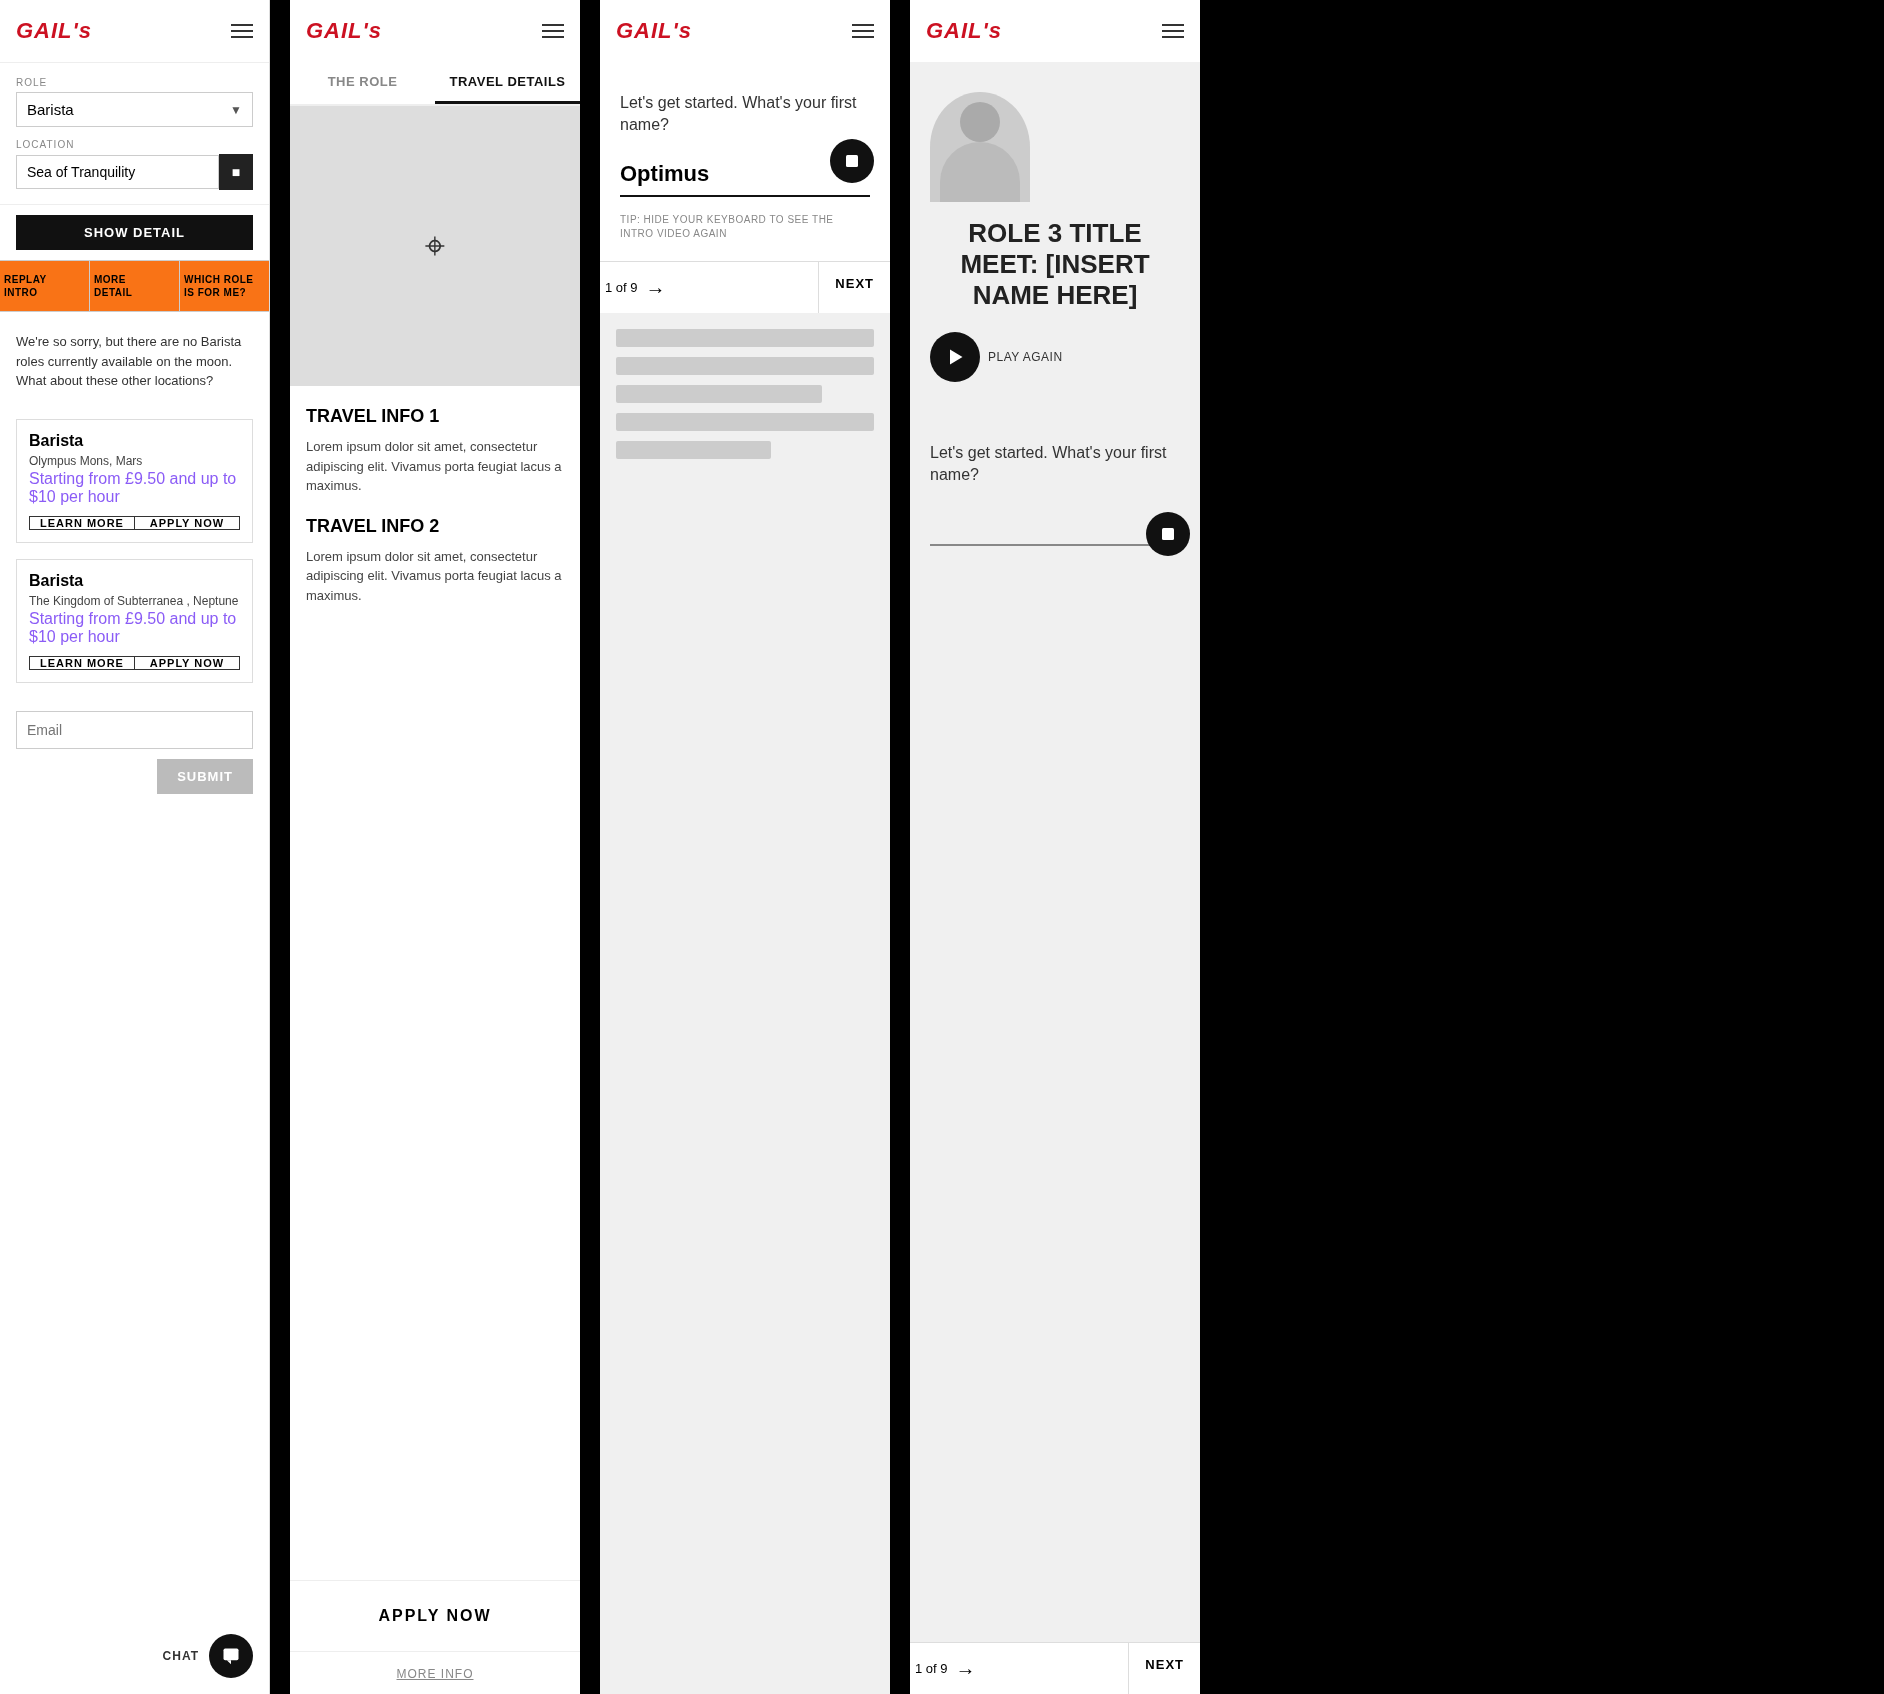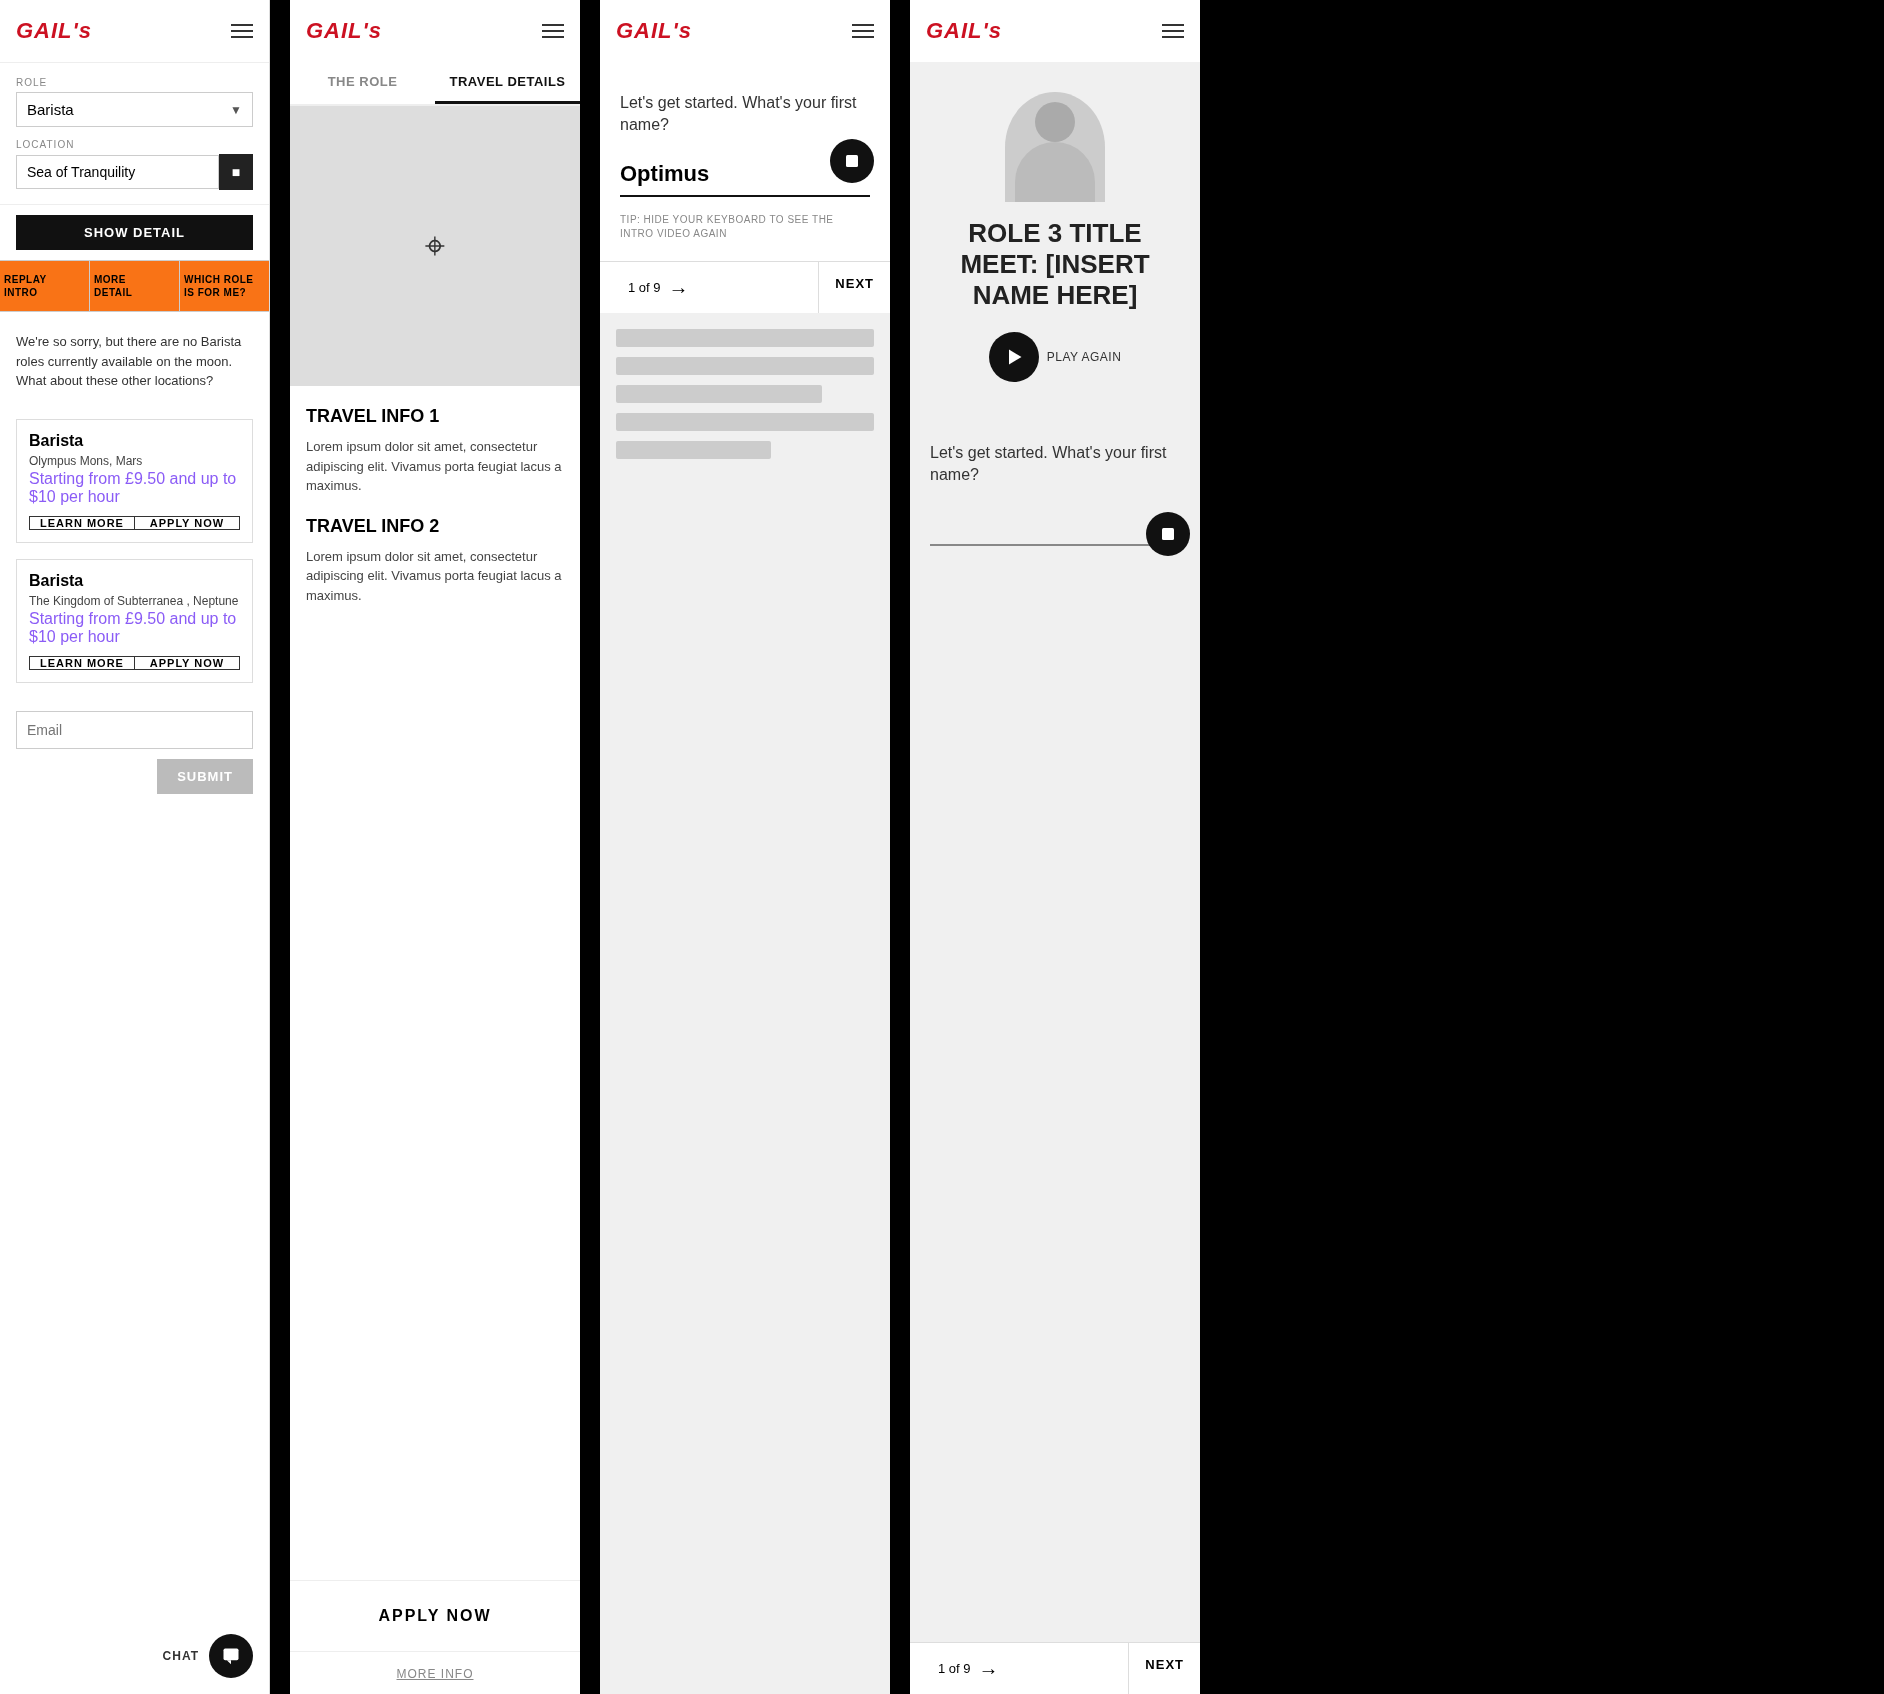--- a/index.html
+++ b/index.html
@@ -394,21 +394,21 @@
     }
     .stop-btn svg { fill: #fff; }
     .question-wrapper { position: relative; }
     .nav-bar-bottom {
       display: flex;
       border-top: 1px solid #ddd;
       background: #fff;
     }
     .nav-page {
       flex: 1;
-      padding: 14px 28px;
+      padding: 14px 5px;
       font-size: 13px;
       display: flex;
       align-items: center;
       gap: 8px;
     }
     .nav-arrow {
       font-size: 20px;
       cursor: pointer;
     }
     .nav-next {
@@ -448,21 +448,21 @@
       justify-content: space-between;
       align-items: center;
       padding: 18px 16px;
       background: #fff;
     }
     .role-title-area {
       background: #f0f0f0;
       padding: 30px 20px 20px;
       display: flex;
       flex-direction: column;
-      align-items: center;
+      align-items: flex-start;
       text-align: center;
     }
     .avatar-silhouette {
       width: 100px;
       height: 110px;
       background: #ccc;
       border-radius: 50% 50% 0 0;
       margin-bottom: 16px;
       position: relative;
       overflow: hidden;

